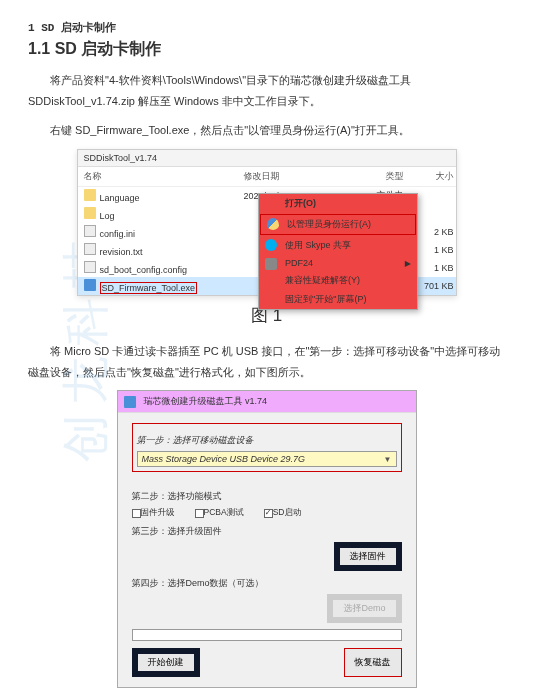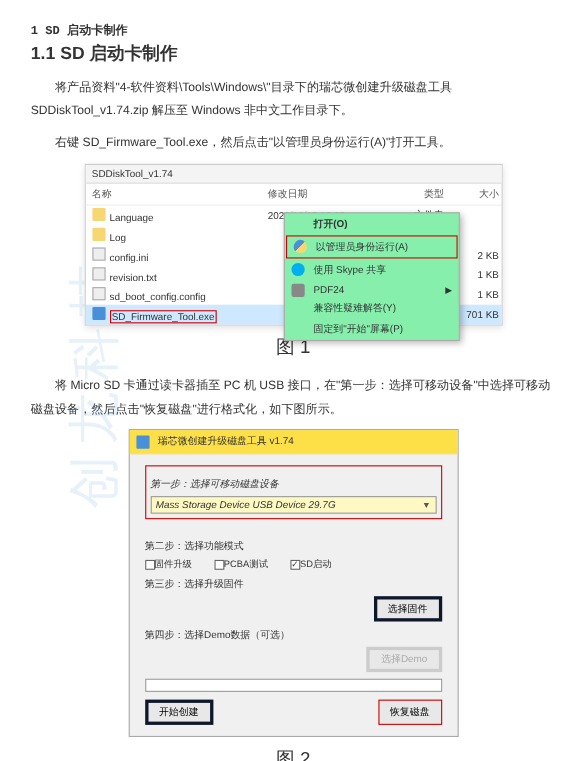--- a/index.html
+++ b/index.html
@@ -49,21 +49,21 @@
     .file-icon { width: 12px; height: 12px; margin-right: 4px; display: inline-block; }
     .folder-icon { background: #f7d774; border-radius: 1px; }
     .doc-icon { background: #eee; border: 1px solid #aaa; }
     .exe-icon { background: #4a90d9; border-radius: 1px; }
     .highlight-box { border: 1.5px solid #cc0000; padding: 0 1px; }
     
     .context-menu {
       position: absolute;
       left: 230px;
       width: 160px;
-      background: #86efac;
+      background: #ef4444;
       border: 1px solid #aaa;
       box-shadow: 2px 2px 6px rgba(0,0,0,0.3);
       font-size: 9px;
       z-index: 5;
     }
     .explorer-wrap { position: relative; }
     .cm-item { padding: 3px 26px 3px 26px; position: relative; }
     .cm-item.highlight-red { border: 1.5px solid #cc0000; margin: 1px; }
     .cm-icon { position: absolute; left: 6px; top: 3px; width: 12px; height: 12px; }
     .shield { background: linear-gradient(135deg,#4a90d9 50%,#f7d774 50%); border-radius: 50% 50% 50% 50% / 60% 60% 40% 40%; }
@@ -72,31 +72,31 @@
     .arrow { position: absolute; right: 6px; top: 4px; font-size: 8px; }
     
     
     .tool-window {
       width: 300px;
       margin: 8px auto 4px;
       border: 1px solid #aaa;
       background: #f0f0f0;
       font-size: 9px;
     }
-    .tool-title { background: #fde047; padding: 4px 6px; border-bottom: 1px solid #ddd; display: flex; align-items: center; gap: 4px; }
+    .tool-title { background: #f0abfc; padding: 4px 6px; border-bottom: 1px solid #ddd; display: flex; align-items: center; gap: 4px; }
     .tool-body { padding: 10px 14px; }
     .step-label { margin: 6px 0 4px; }
     .red-box { border: 1.5px solid #cc0000; padding: 4px; margin-bottom: 18px; font-style: italic; }
     .dropdown { width: 100%; background: #fef9c3; border: 1px solid #999; padding: 2px 4px; display: flex; justify-content: space-between; align-items: center; }
     .dropdown .dd-arrow { font-size: 8px; color: #555; }
     .checkbox-row { display: flex; gap: 20px; margin: 4px 0; font-size: 8.5px; }
     .checkbox { display: flex; align-items: center; gap: 0; }
     .cb { width: 9px; height: 9px; border: 1px solid #666; background: #fff; display: inline-flex; align-items: center; justify-content: center; font-size: 8px; line-height: 1; }
     .btn-row { display: flex; justify-content: flex-end; margin: 3px 0; }
-    .win-btn { background: #e8e8e8; border: 3px solid #0f172a; padding: 2px 10px; font-size: 9px; }
+    .win-btn { background: #e8e8e8; border: 6px solid #0f172a; padding: 2px 10px; font-size: 9px; }
     .win-btn.disabled { color: #aaa; border-color: #ccc; }
     .win-btn.red-border { border: 1.5px solid #cc0000; }
     .progress { height: 12px; background: #fff; border: 1px solid #999; margin: 6px 0; }
     .bottom-btns { display: flex; justify-content: space-between; gap: 10px; margin-top: 7px; }
   </style>
 </head>
 <body>
 
 <div class="watermark">创龙科技</div>
 

